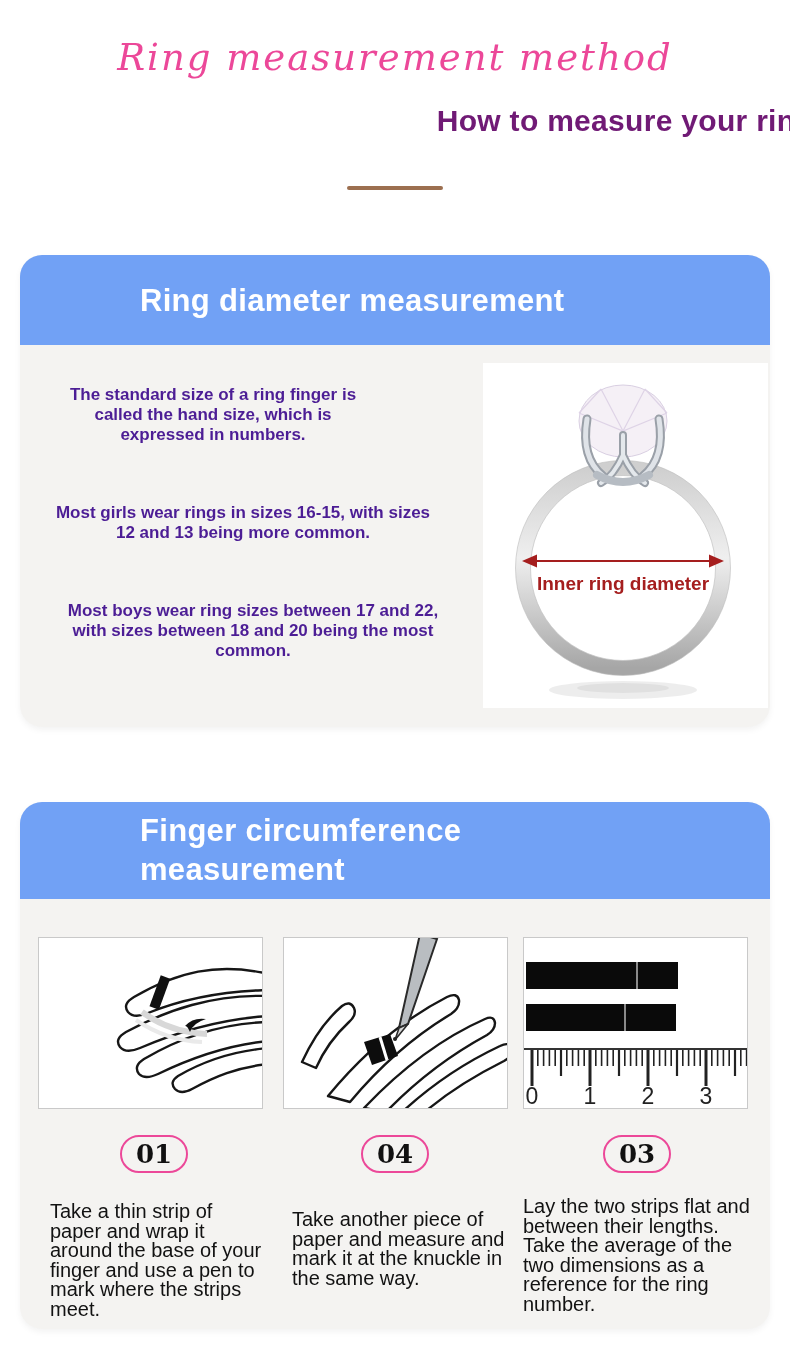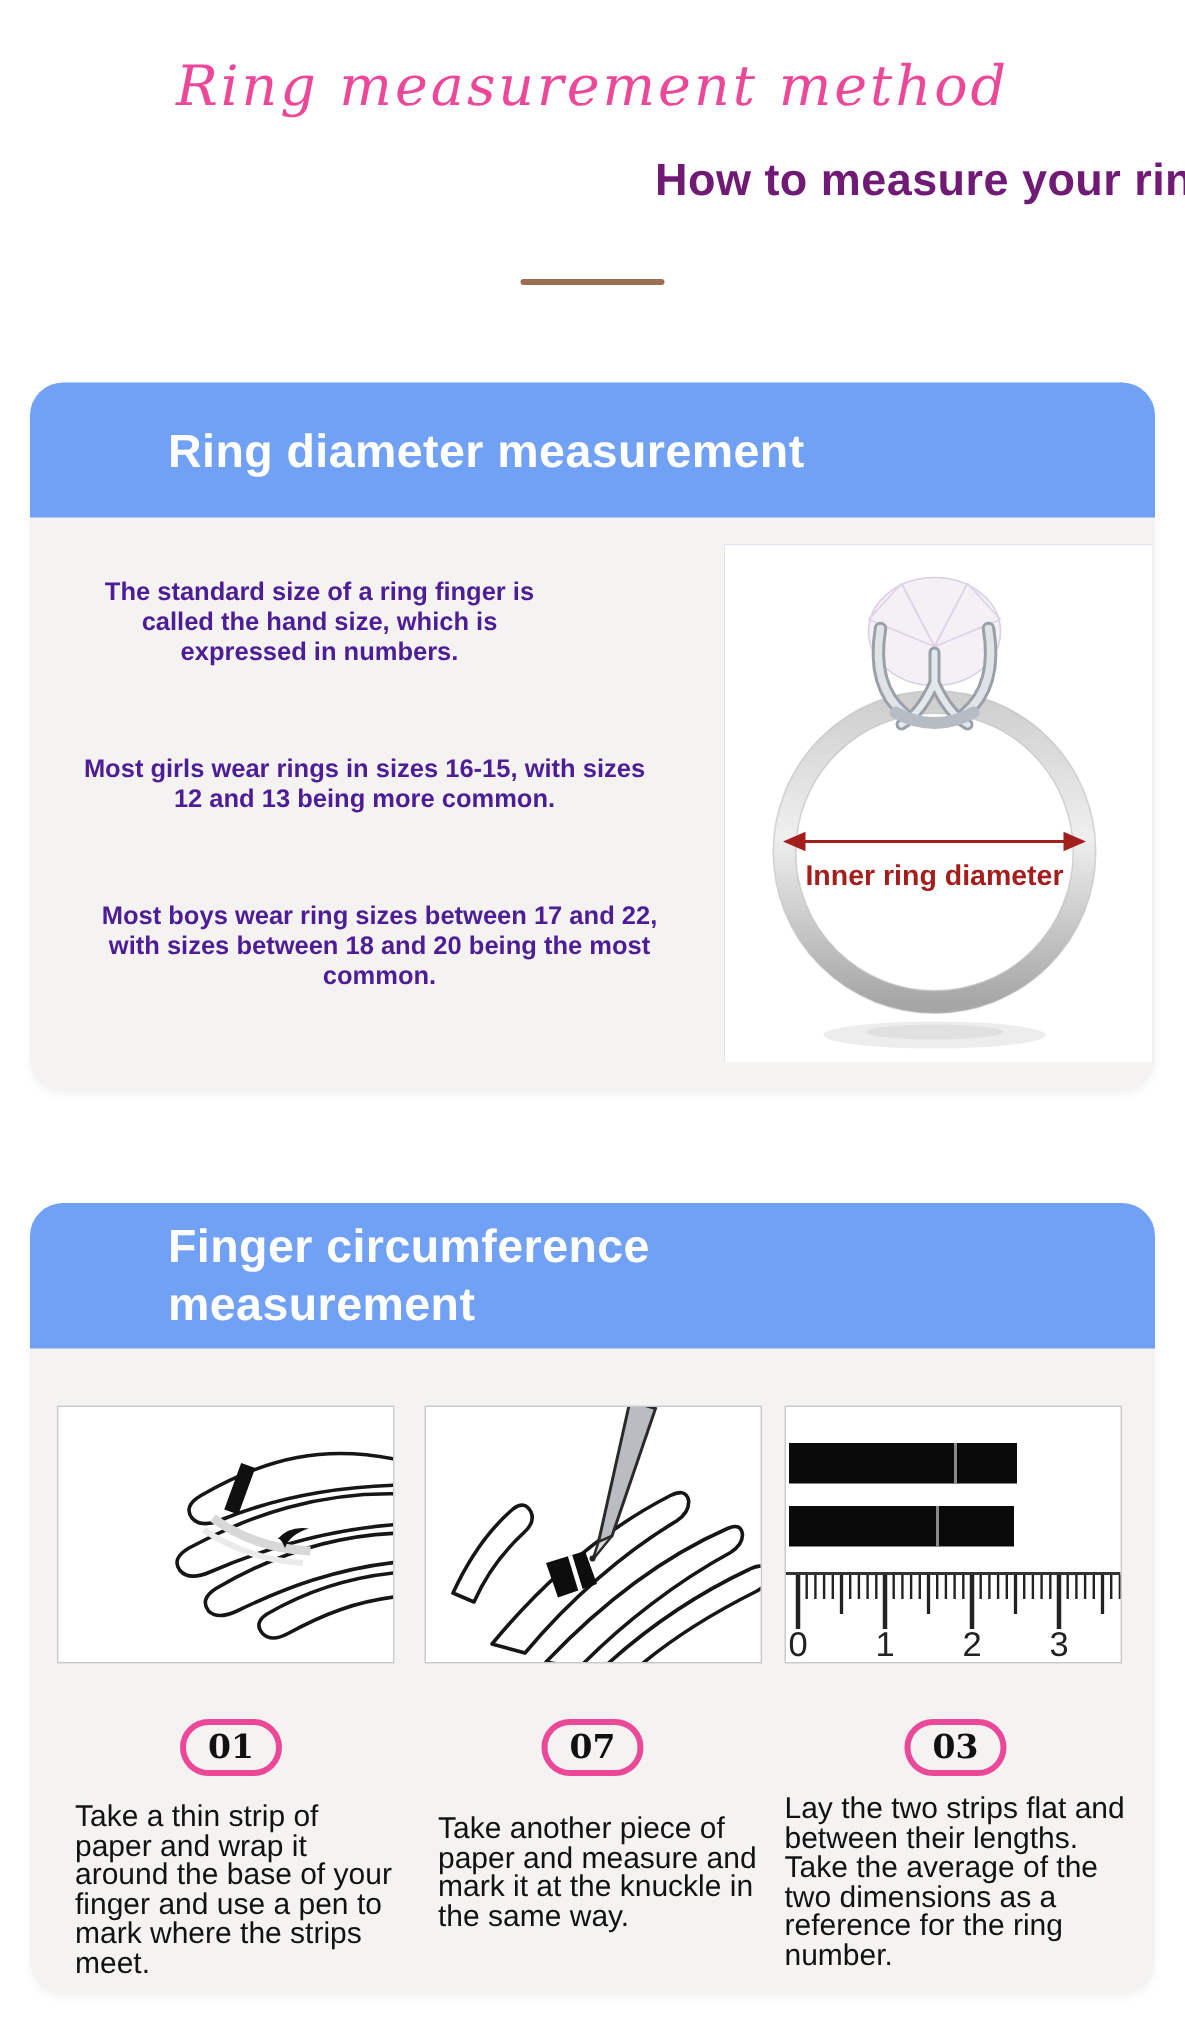--- a/index.html
+++ b/index.html
@@ -26,21 +26,21 @@
   .card {
     position:absolute; left:20px; width:750px;
     background:#f4f3f1; border-radius:22px;
     box-shadow:0 3px 6px rgba(0,0,0,0.05);
   }
   .card-1 { top:255px; height:472px; }
   .card-2 { top:778px; height:527px;margin-top:24px; }
   .card-header {
     background:#71a1f5; color:#ffffff; border-radius:22px 22px 0 0;
     font-weight:bold; font-size:31px; line-height:39px; letter-spacing:0.3px;
-    padding-left:92px;
+    padding-left:120px;
   }
   .card-1 .card-header { height:90px; display:flex; align-items:center; }
   .card-2 .card-header { height:97px; padding-top:9px; }
   .card-body { position:relative; }
   .para {
     position:absolute; left:33px; font-size:17px; font-weight:bold;
     line-height:20px; color:#4c1d95;text-align:center;
   }
   .para-0 { top:40px;  width:320px; }
   .para-1 { top:158px; width:380px; }
@@ -50,24 +50,24 @@
     background:#c4b5fd;
   }
   .img-box {
     position:absolute; top:135px; width:225px; height:172px;
     background:#ffffff; border:1px solid #c9c9c9;
   }
   .img-box-0 { left:18px; }
   .img-box-1 { left:263px; }
   .img-box-2 { left:503px; }
   .step-oval {
-    position:absolute; top:344px; width:68px; height:38px;
-    border:4px solid #ec4899; border-radius:19px;
+    position:absolute; top:333px; width:68px; height:38px;
+    border:2px solid #ec4899; border-radius:19px;
     display:flex; align-items:center; justify-content:center;
-    font-family:"DejaVu Serif", serif; font-weight:600; font-size:22px;
+    font-family:"DejaVu Serif", serif; font-weight:600; font-size:26px;
     color:#111; background:transparent;
   }
   .oval-0 { left:100px; } .oval-1 { left:341px; } .oval-2 { left:583px; }
   .step-text {
     position:absolute; font-size:20px; font-weight:normal;
     line-height:19.5px; color:#121212;
   }
   .text-0 { left:30px;  top:400px; width:215px; }
   .text-1 { left:272px; top:408px; width:225px; }
   .text-2 { left:503px; top:395px; width:238px; }
@@ -227,21 +227,21 @@
           <text x="124" y="166">2</text>
           <text x="182" y="166">3</text>
         </g>
       </svg>
     </div>
 
     <div class="step-oval oval-0">
       <span>01</span>
     </div>
     <div class="step-oval oval-1">
-      <span>07</span>
+      <span>04</span>
     </div>
     <div class="step-oval oval-2">
       <span>03</span>
     </div>
 
     <p class="step-text text-0">Take a thin strip of paper and wrap it around the base of your finger and use a pen to mark where the strips meet.</p>
     <p class="step-text text-1">Take another piece of paper and measure and mark it at the knuckle in the same way.</p>
     <p class="step-text text-2">Lay the two strips flat and between their lengths. Take the average of the two dimensions as a reference for the ring number.</p>
   </section>
 

